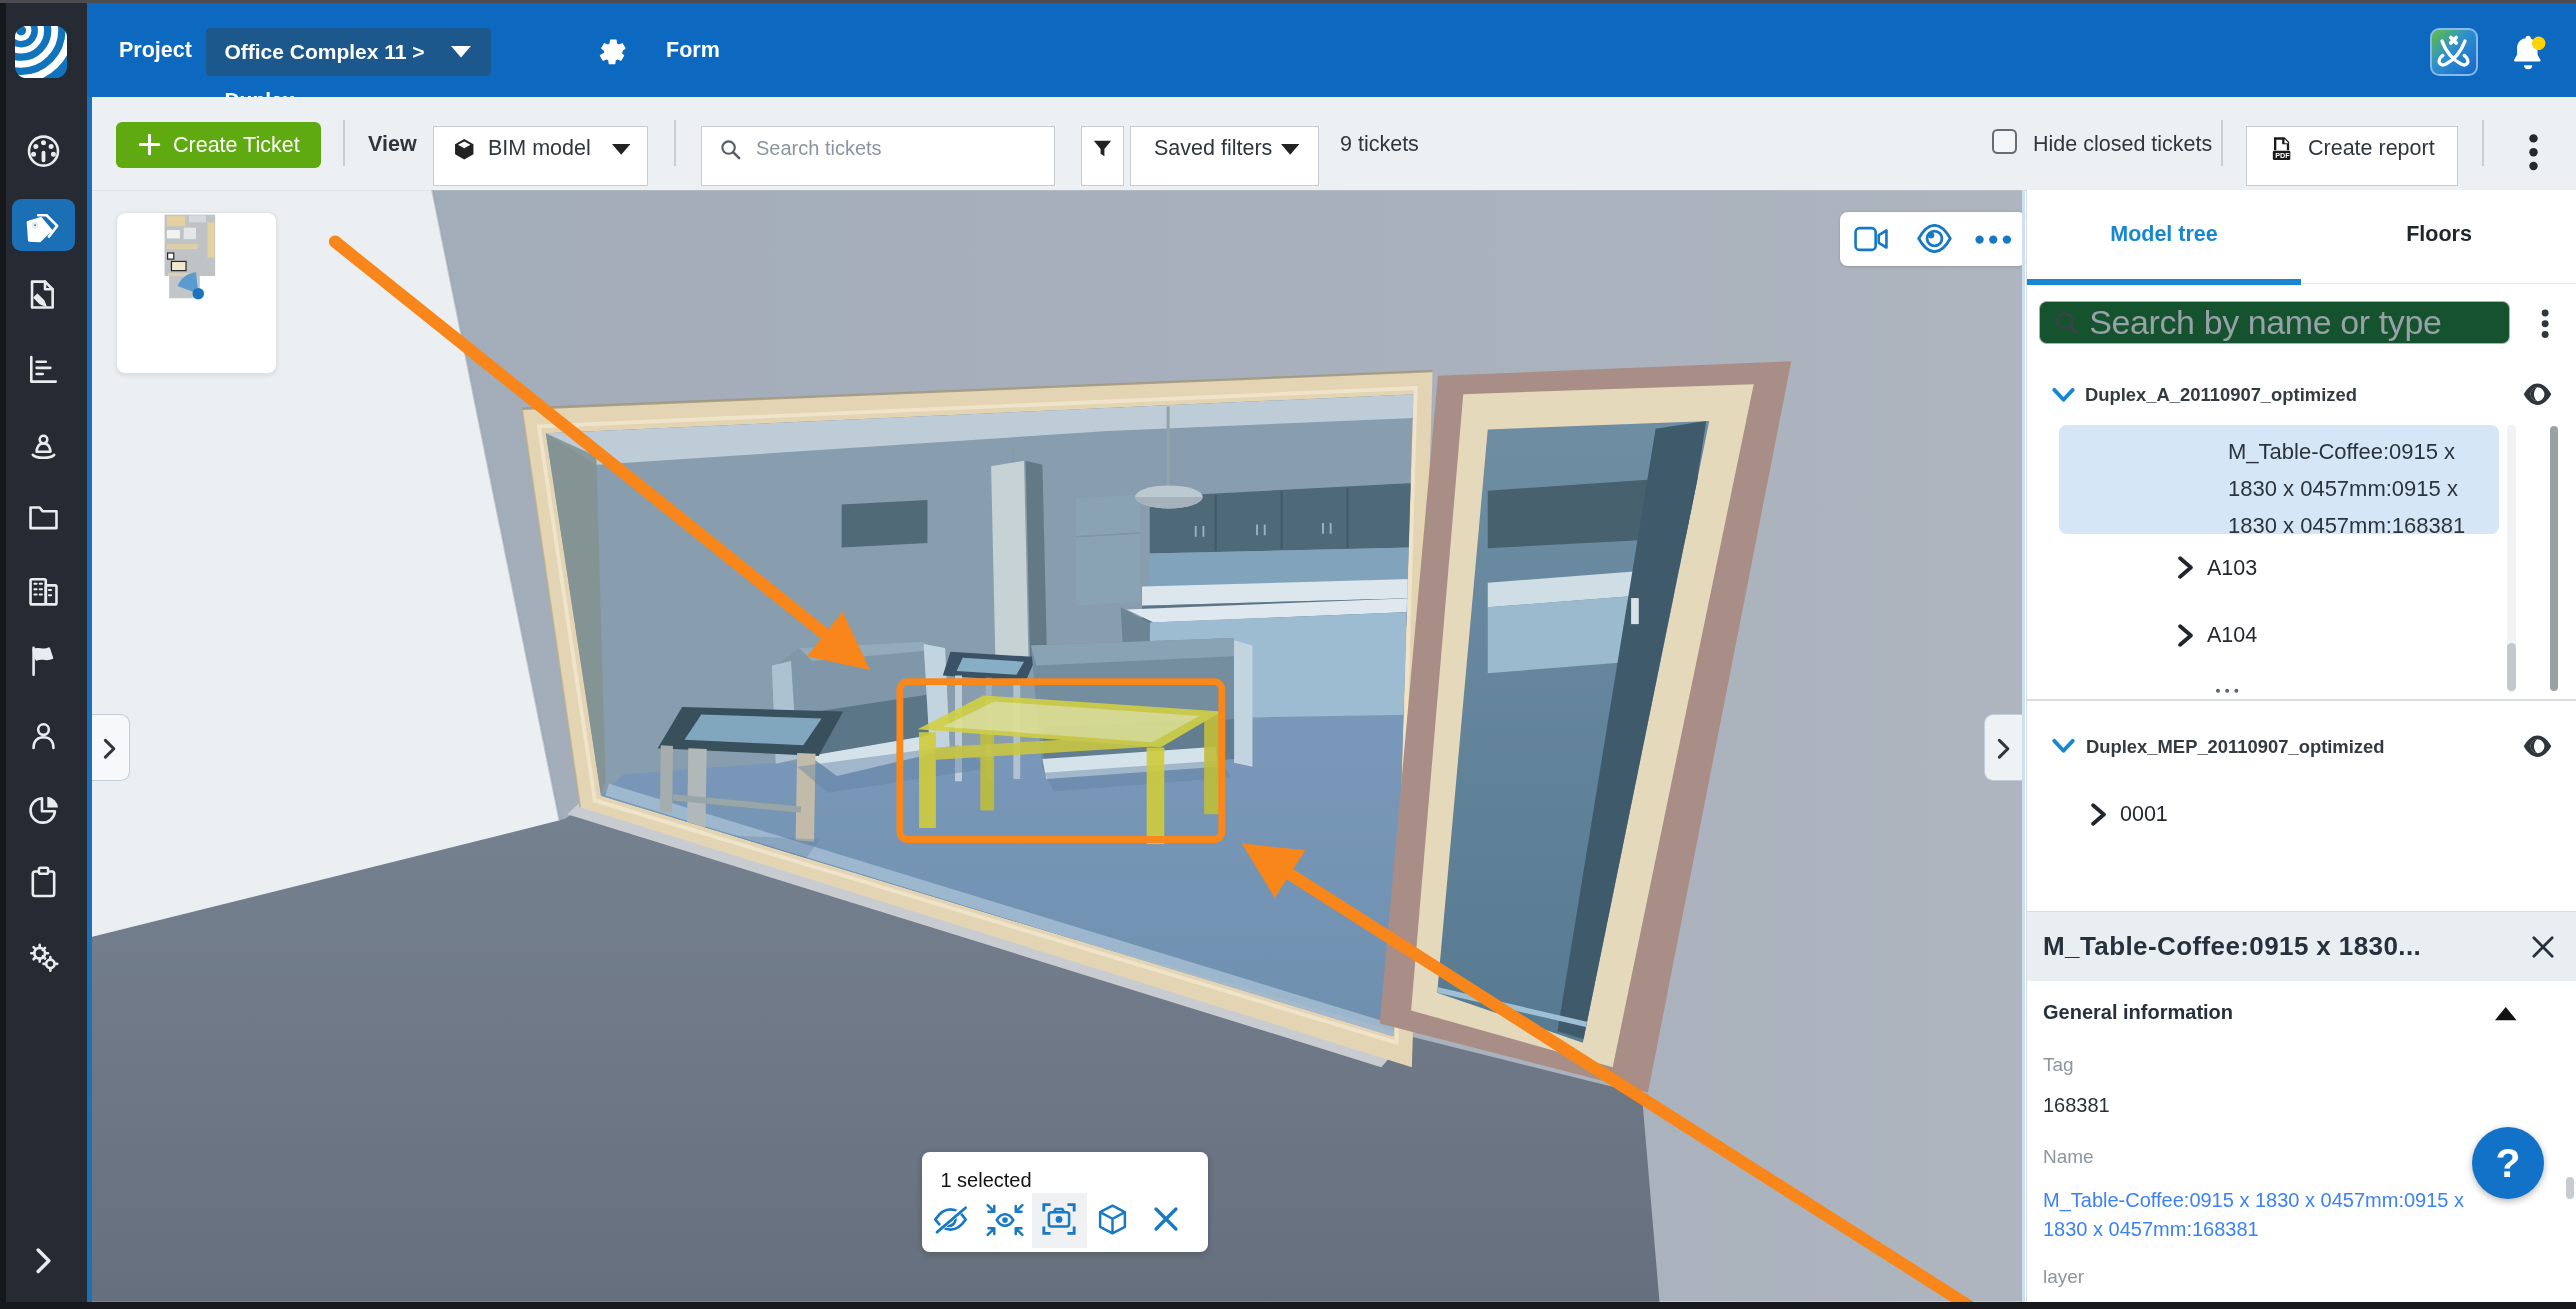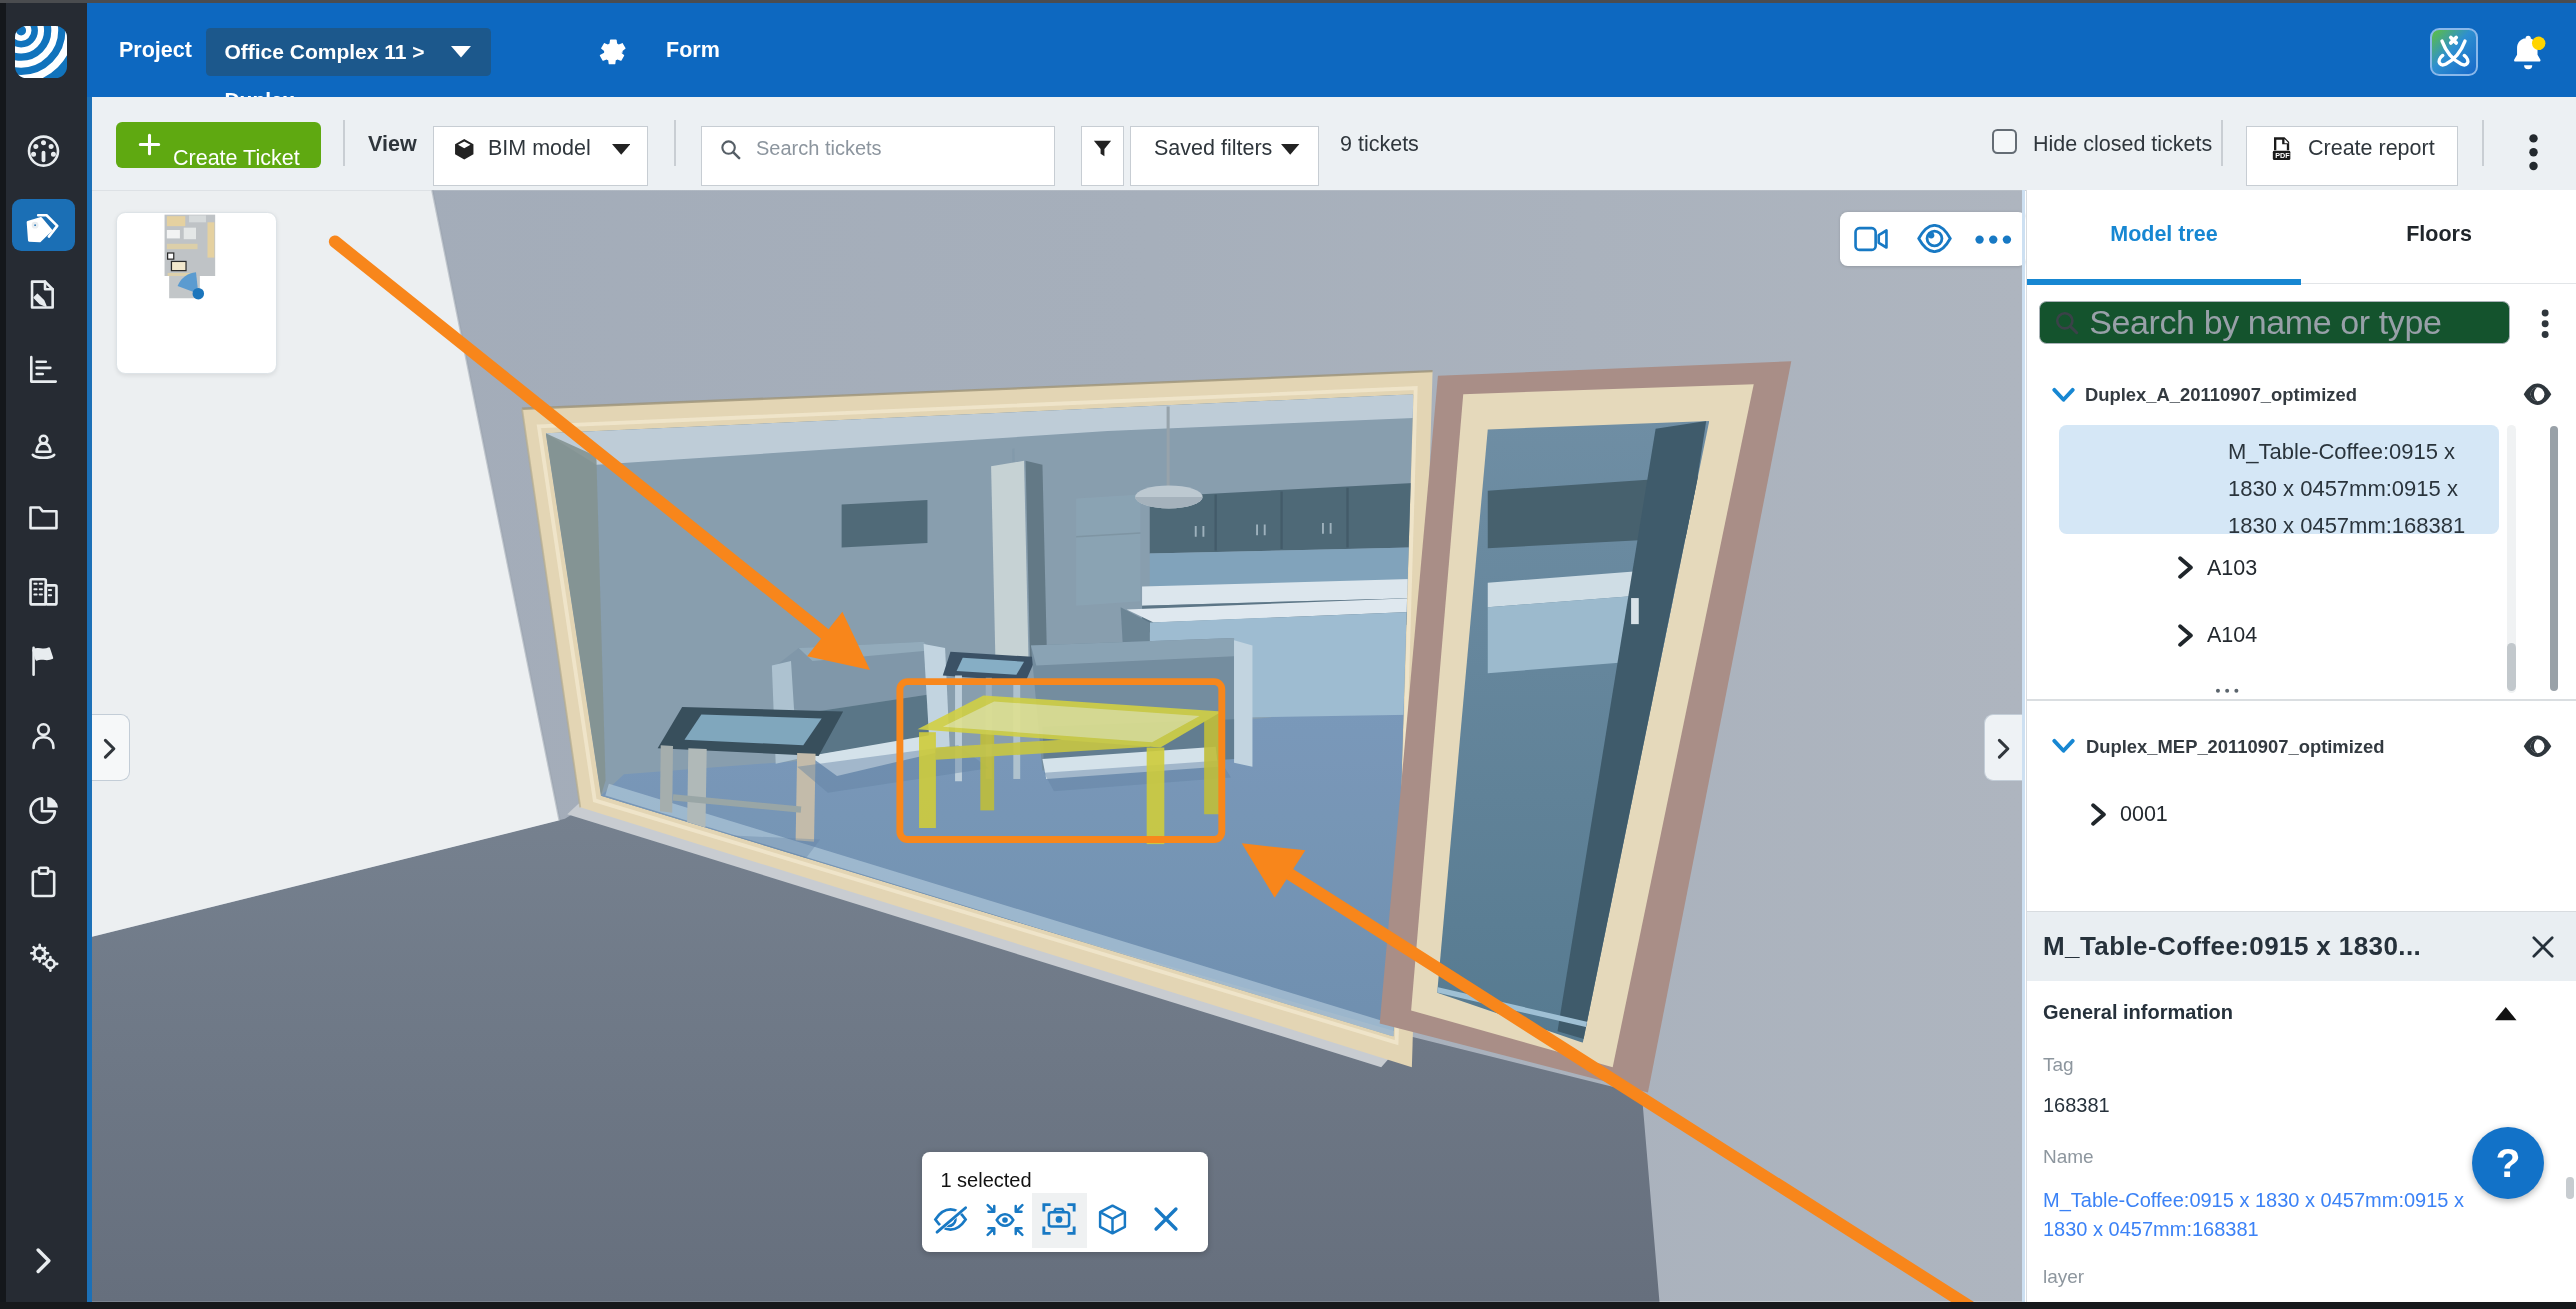--- a/index.html
+++ b/index.html
@@ -145,21 +145,21 @@
     <path fill="#fff" d="M12 2.2 a1.8 1.8 0 0 1 3.6 0 c2.8 1 4.6 3.4 4.6 6.6 v4.5 l1.9 3.2 c.4.7 0 1.5-.8 1.5 H5.1 c-.8 0-1.2-.8-.8-1.5 l1.9-3.2 V8.8 c0-3.2 1.8-5.6 4.6-6.6z"></path>
     <path fill="#fff" d="M11 20.5 h5.6 a2.8 2.8 0 0 1-5.6 0z"></path>
     <circle cx="21" cy="5.5" r="4.6" fill="#ffd400"></circle>
   </svg>
 </div>
 <div class="abs" id="toolbar">
   <div style="position:absolute;left:24px;top:24.5px;width:205px;height:46px;background:#5fa911;border-radius:6.1px;color:#fff;">
     <svg style="position:absolute;left:21.5px;top:11.5px;" width="23" height="23" viewBox="0 0 30 30">
         <path d="M15 3v24M3 15h24" stroke="#fff" stroke-width="4" stroke-linecap="round"></path>
       </svg>
-    <div style="position:absolute;left:57px;top:13px;line-height:46px;font-size:21.5px;">Create Ticket</div>
+    <div style="position:absolute;left:57px;top:0;line-height:46px;font-size:21.5px;">Create Ticket</div>
   </div>
   <div class="vsep" style="left:251px;"></div>
   <div style="position:absolute;left:276px;top:0;line-height:95px;font-size:21.5px;font-weight:bold;color:#2f363c;">View</div>
   <div class="wbtn" style="left:341px;width:215px;">
     <svg style="position:absolute;left:18.4px;top:10px;" width="24.5" height="24.5" viewBox="0 0 24 24">
         <path fill="#222" d="M12 2 L21 7 v10 L12 22 L3 17 V7 Z M12 4.3 L5.9 7.6 12 11 l6.1-3.4Z M4.8 9.2 l6.2 3.4 v6.9 L4.8 16Z M19.2 9.2 v6.8 l-6.2 3.5 v-6.9Z"></path>
       </svg>
     <div style="position:absolute;left:54px;top:0;line-height:43px;font-size:21.5px;color:#2f363c;">BIM model</div>
     <svg style="position:absolute;right:17px;top:17px;" width="18.4" height="11.5" viewBox="0 0 24 15">
         <polygon points="0,0 24,0 12,14" fill="#222"></polygon>

